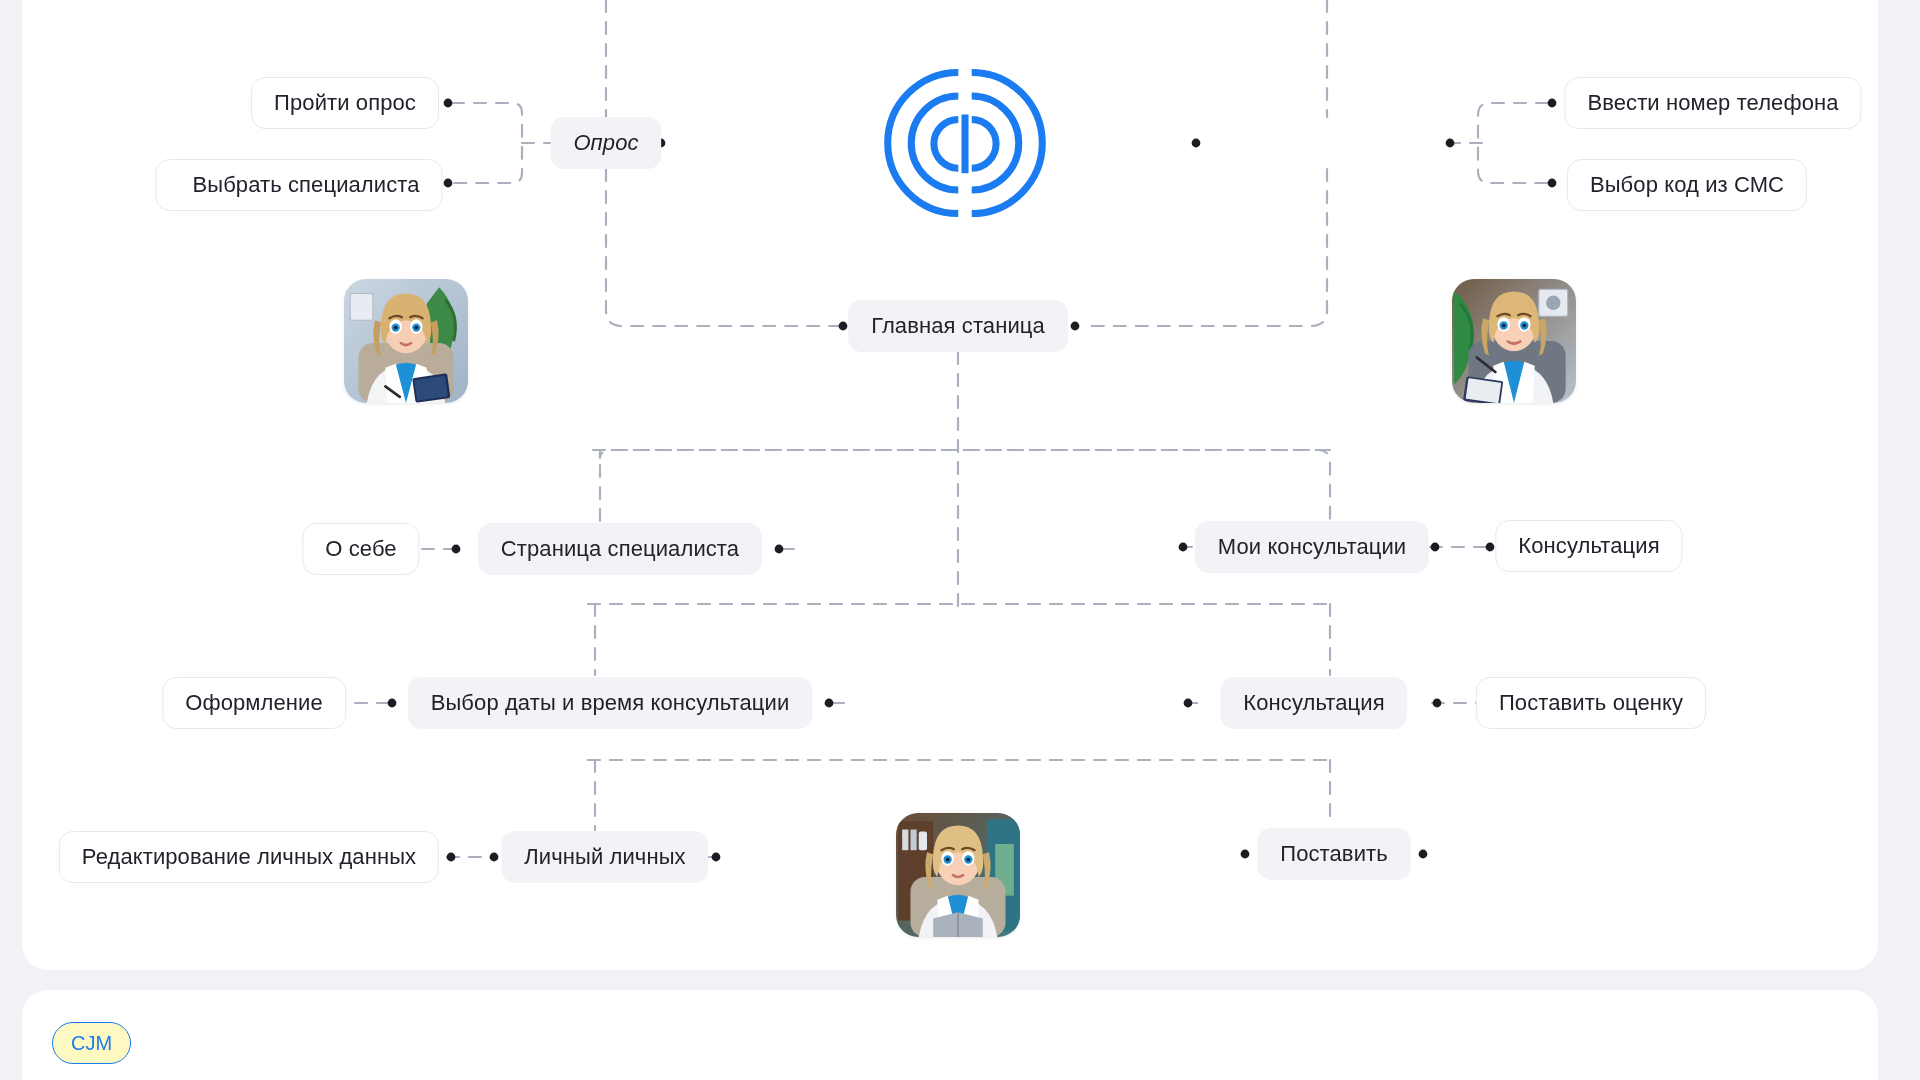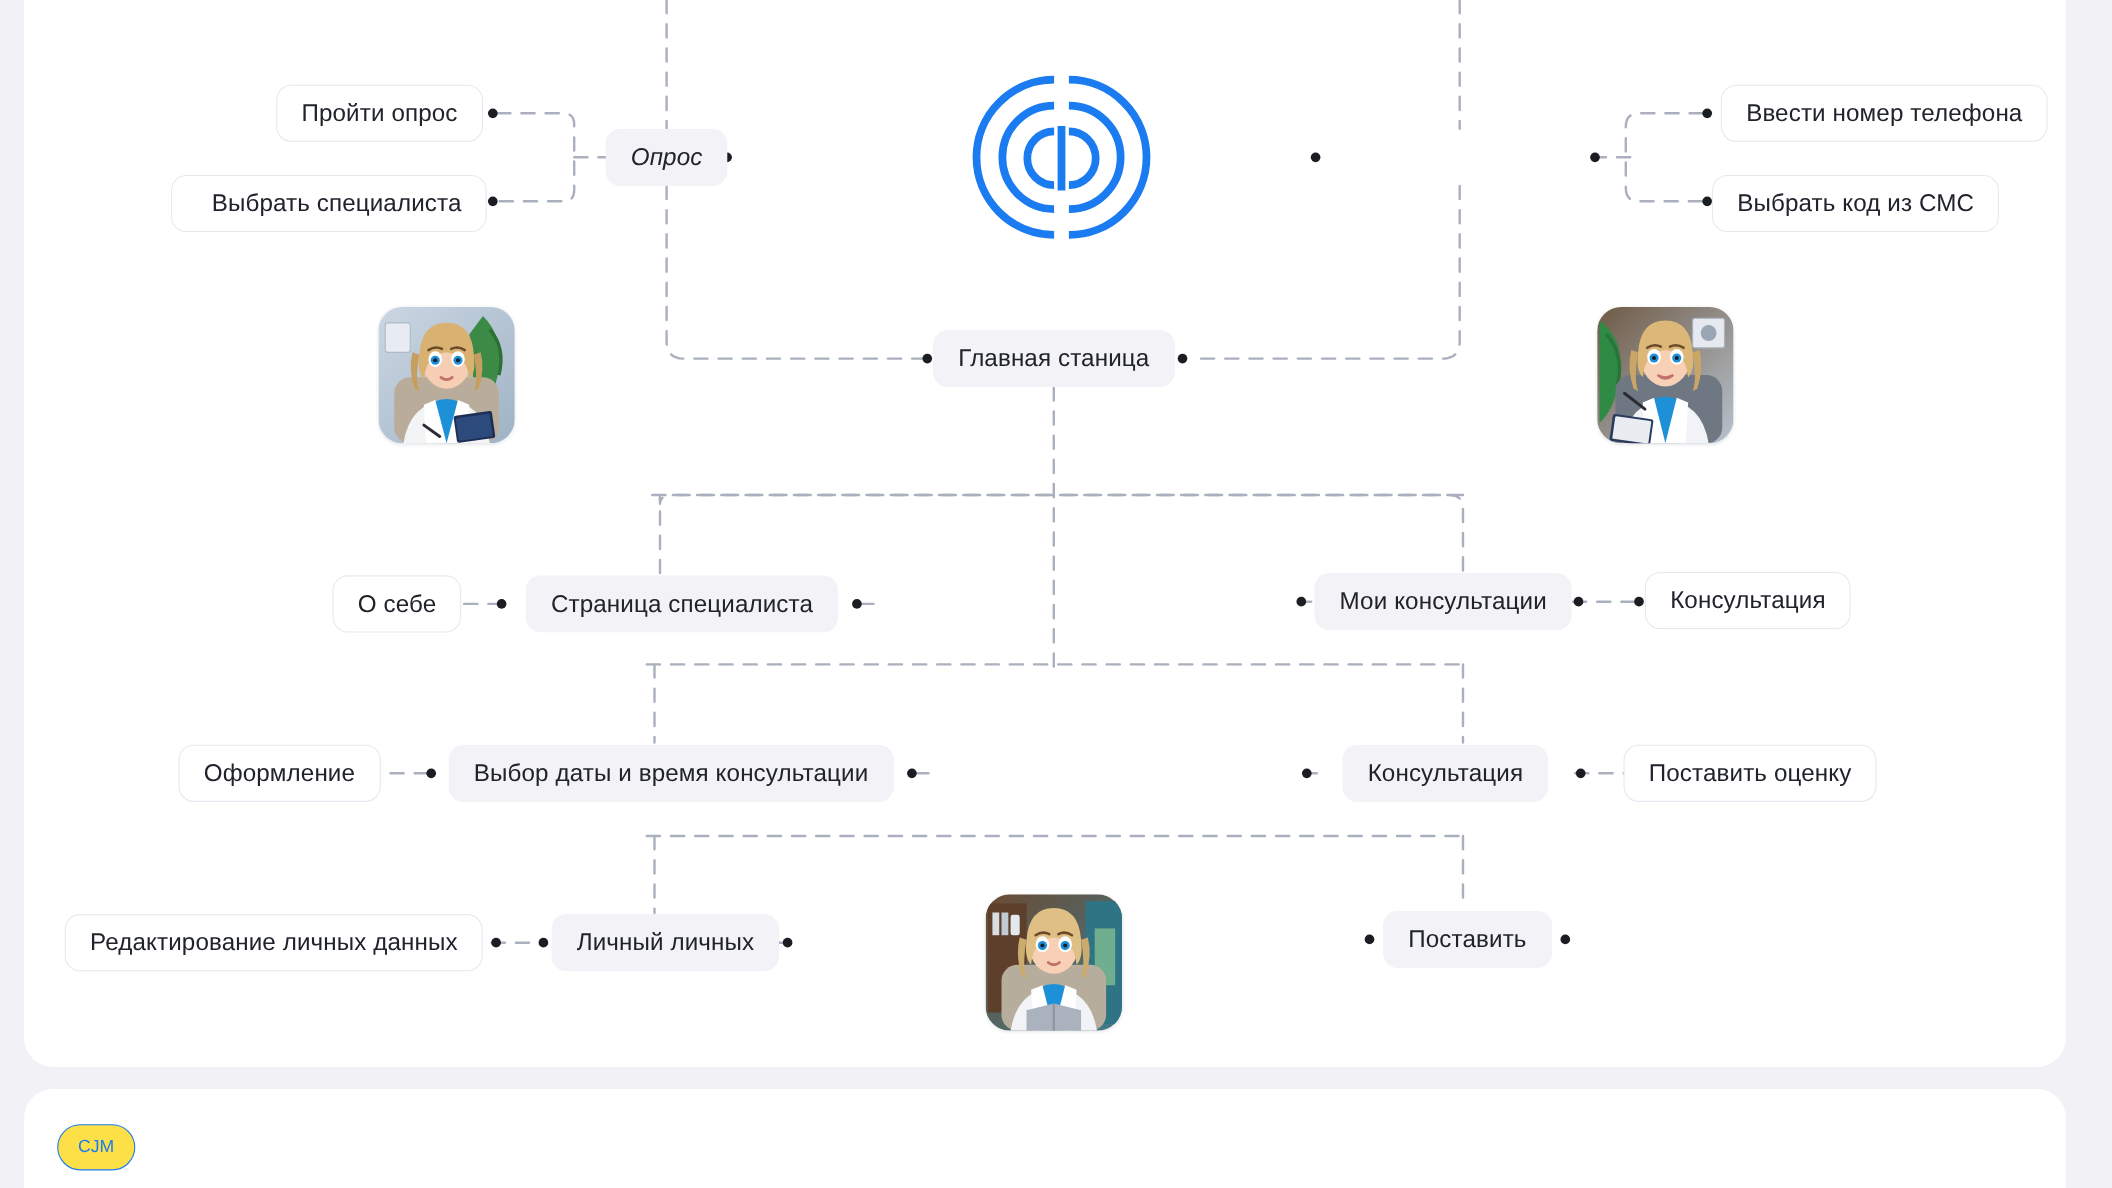--- a/index.html
+++ b/index.html
@@ -115,22 +115,22 @@
     height: 42px;
     min-width: 68px;
     padding: 0 18px;
     box-sizing: border-box;
     display: flex;
     align-items: center;
     justify-content: center;
     border: 1.6px solid #1a7cf0;
     border-radius: 21px;
     color: #1a7cf0;
-    font-size: 16px;
-    background: #fde047;
+    font-size: 20px;
+    background: #fef9c3;
   }
 </style>
 </head>
 <body>
 
 <div id="app">
 
   <div class="card" id="main-card"></div>
   <div class="card" id="footer-card"></div>
 
@@ -342,21 +342,21 @@
       <path d="M55 60 q5 4 10 0" stroke="#c4706b" stroke-width="2.4" fill="none" stroke-linecap="round"></path>
       <path d="M36 102 l24 -6 l24 6 l0 20 l-48 0z" fill="#aab2bd"></path>
       <path d="M60 96 l0 26" stroke="#8d96a2" stroke-width="2"></path>
     </svg>
   </div>
 
   <div class="node outlined" style="left:345px; top:103px;">Пройти опрос</div>
   <div class="node outlined" style="left:299px; top:185px;padding-left:36px;">Выбрать специалиста</div>
   <div class="node filled" style="left:606px; top:143px;font-style:italic;">Опрос</div>
   <div class="node outlined" style="left:1713px;top:103px;">Ввести номер телефона</div>
-  <div class="node outlined" style="left:1687px;top:185px;">Выбрать код из СМС</div>
+  <div class="node outlined" style="left:1687px;top:185px;">Выбор код из СМС</div>
   <div class="node filled" style="left:958px; top:326px;">Главная станица</div>
   <div class="node outlined" style="left:361px; top:549px;">О себе</div>
   <div class="node filled" style="left:620px; top:549px;">Страница специалиста</div>
   <div class="node filled" style="left:1312px;top:547px;">Мои консультации</div>
   <div class="node outlined" style="left:1589px;top:546px;">Консультация</div>
   <div class="node outlined" style="left:254px; top:703px;">Оформление</div>
   <div class="node filled" style="left:610px; top:703px;">Выбор даты и время консультации</div>
   <div class="node filled" style="left:1314px;top:703px;">Консультация</div>
   <div class="node outlined" style="left:1591px;top:703px;">Поставить оценку</div>
   <div class="node outlined" style="left:249px; top:857px;">Редактирование личных данных</div>

